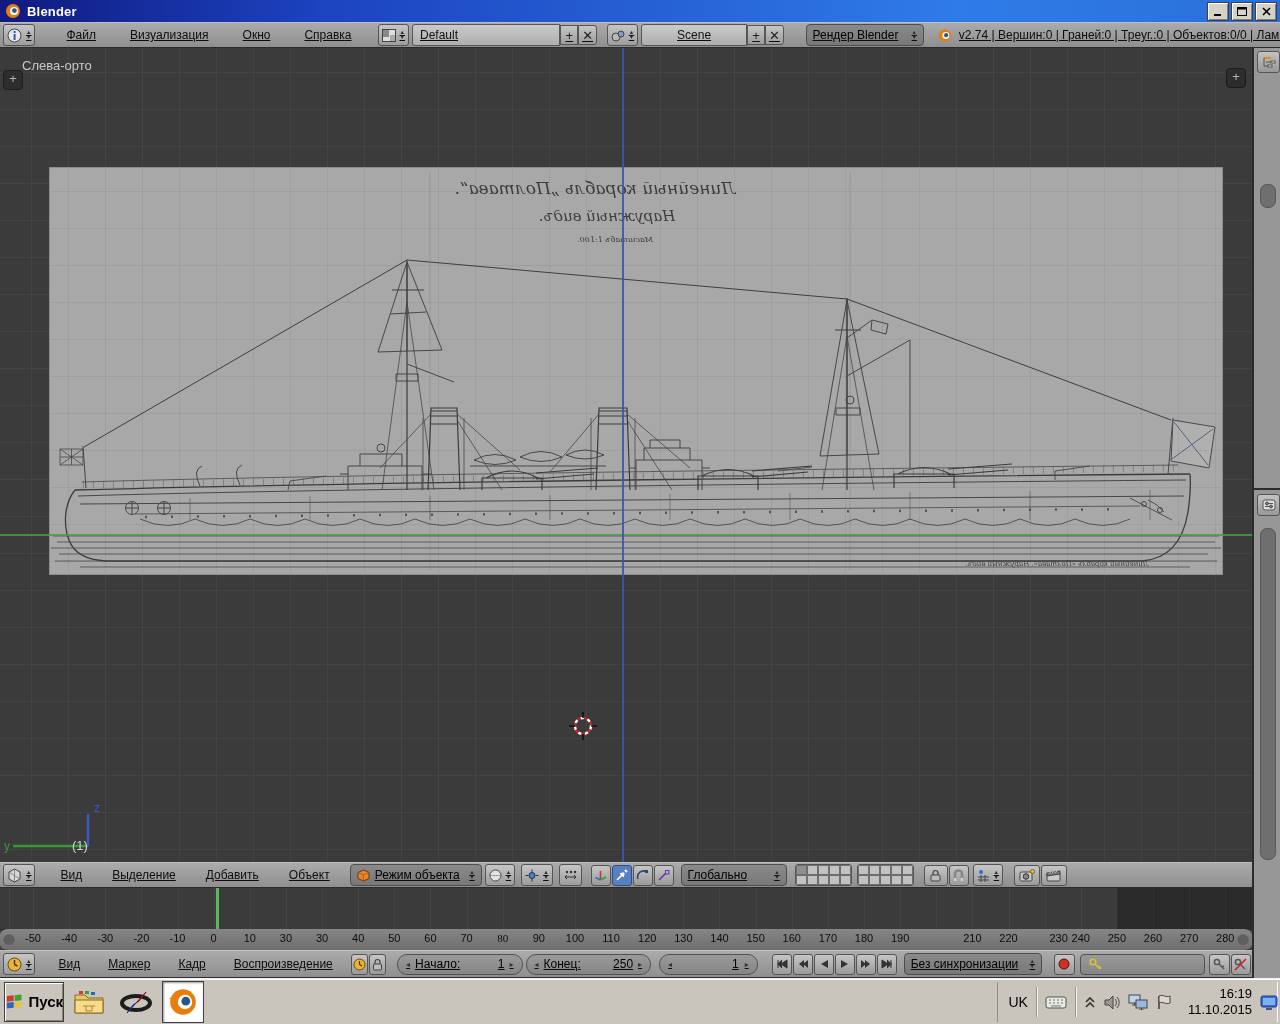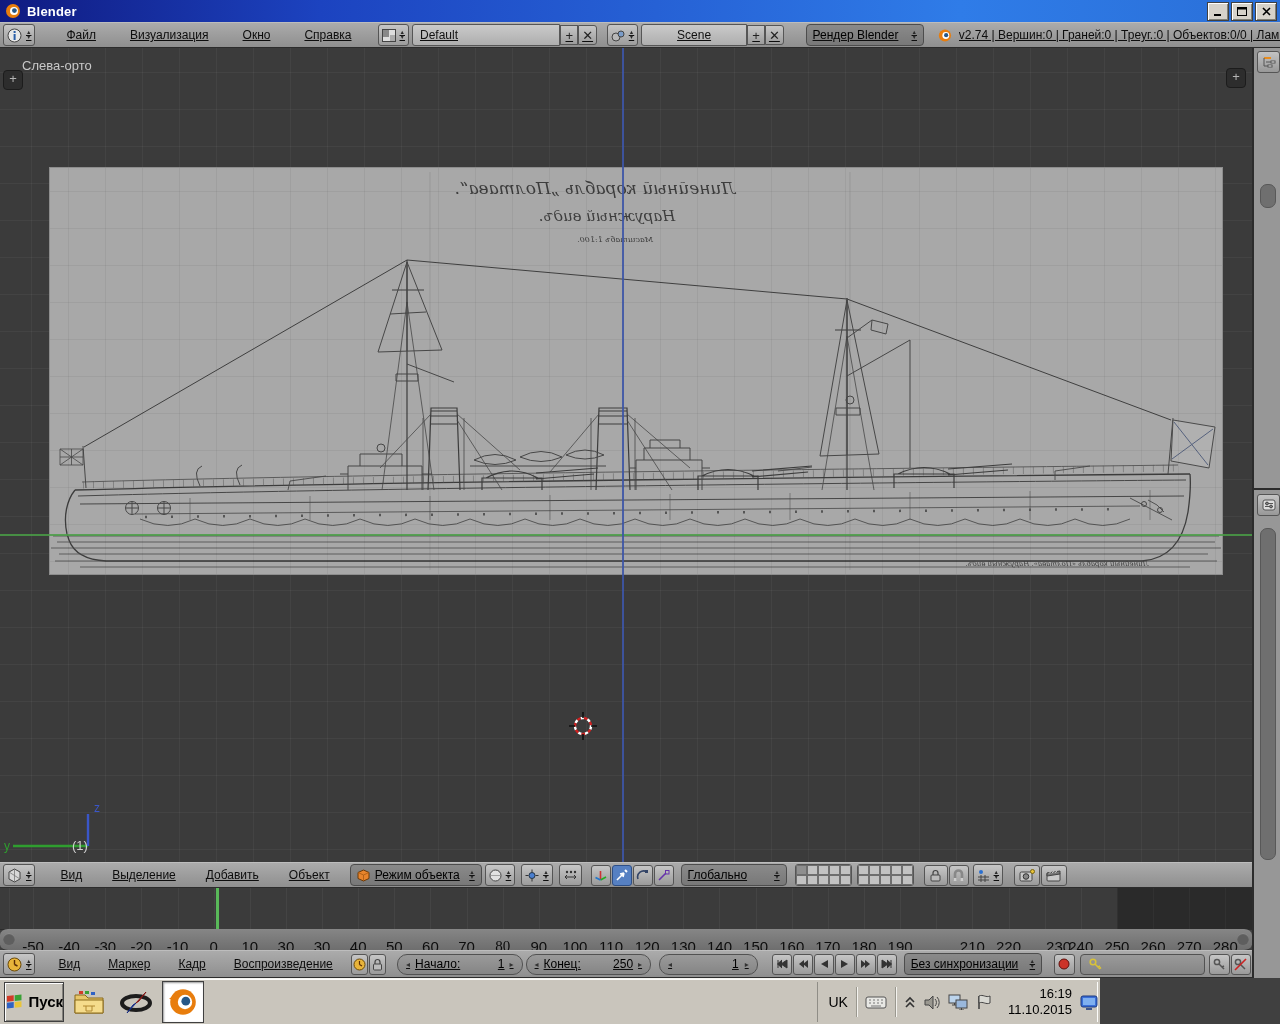--- a/index.html
+++ b/index.html
@@ -60,34 +60,34 @@
   .cursor3d{position:absolute;left:569px;top:664px;width:28px;height:28px;}
 
   
   .tl-strip{position:absolute;left:0;top:888px;width:1252px;height:41px;background:#3b3b3b;
     background-image:repeating-linear-gradient(90deg,#444 0 1px,transparent 1px 36.13px);
     background-position:33px 0;border-bottom:1px solid #2c2c2c;overflow:hidden;}
   .tl-after-end{position:absolute;top:0;height:41px;background:rgba(0,0,0,.28);}
   .playhead{position:absolute;top:0;width:3px;height:41px;background:var(--playhead_green);}
   .tl-ticks{position:absolute;left:0;top:929px;width:1252px;height:21px;
     background:linear-gradient(#868686,#6e6e6e);border-bottom:1px solid #2c2c2c;overflow:hidden;border-radius:8px/6px;}
-  .tick{position:absolute;top:9px;transform:translateX(-50%);font-size:15px;color:#0d0d0d;}
+  .tick{position:absolute;top:3px;transform:translateX(-50%);font-size:11px;color:#0d0d0d;}
   .tl-cap{position:absolute;top:4px;width:12px;height:12px;border-radius:50%;background:#5e5e5e;
     box-shadow:inset 0 1px 1px rgba(255,255,255,.3);}
 
   
   .rightcol{position:absolute;left:1252px;top:48px;width:28px;height:930px;background:#979797;
     border-left:2px solid #2c2c2c;box-sizing:border-box;}
   .rc-btn{position:absolute;left:3px;width:21px;height:20px;background:linear-gradient(#c3c3c3,#989898);
     border:1px solid #555;border-radius:3px;display:flex;align-items:center;justify-content:center;}
   .rc-scroll{position:absolute;left:6px;width:14px;background:#6f6f6f;border:1px solid #585858;border-radius:7px;}
   .rc-div{position:absolute;left:0;width:28px;height:2px;background:#2c2c2c;}
 
   
-  .taskbar{position:absolute;left:0;top:978px;width:1100px;height:46px;background:#c9c5bc;
+  .taskbar{position:absolute;left:0;top:978px;width:1280px;height:46px;background:#c9c5bc;
     border-top:1px solid #f4f3ef;box-shadow:inset 0 1px 0 #fdfdfb;display:flex;align-items:center;box-sizing:border-box;}
   .startbtn{margin-left:4px;width:58px;height:38px;background:#c9c5bc;
     border:1px solid #404040;box-shadow:inset 1px 1px 0 #fff,inset -1px -1px 0 #84827c;
     display:flex;align-items:center;justify-content:center;gap:4px;font-weight:bold;font-size:15px;color:#000;}
   .ql{width:40px;height:40px;display:flex;align-items:center;justify-content:center;margin-left:6px;}
   .ql.pressed{background:#fff;border:1px solid #404040;box-shadow:inset 1px 1px 2px #9a9a9a;width:42px;height:42px;box-sizing:border-box;}
   .tray{position:absolute;right:2px;top:3px;height:40px;display:flex;align-items:center;gap:8px;
     border-left:1px solid #8f8d86;box-shadow:-1px 0 0 #fdfdfb inset;padding-left:10px;}
   .tray .lang{font-size:14px;color:#000;}
   .trayclock{text-align:right;font-size:13px;color:#000;line-height:16px;margin-left:4px;}

